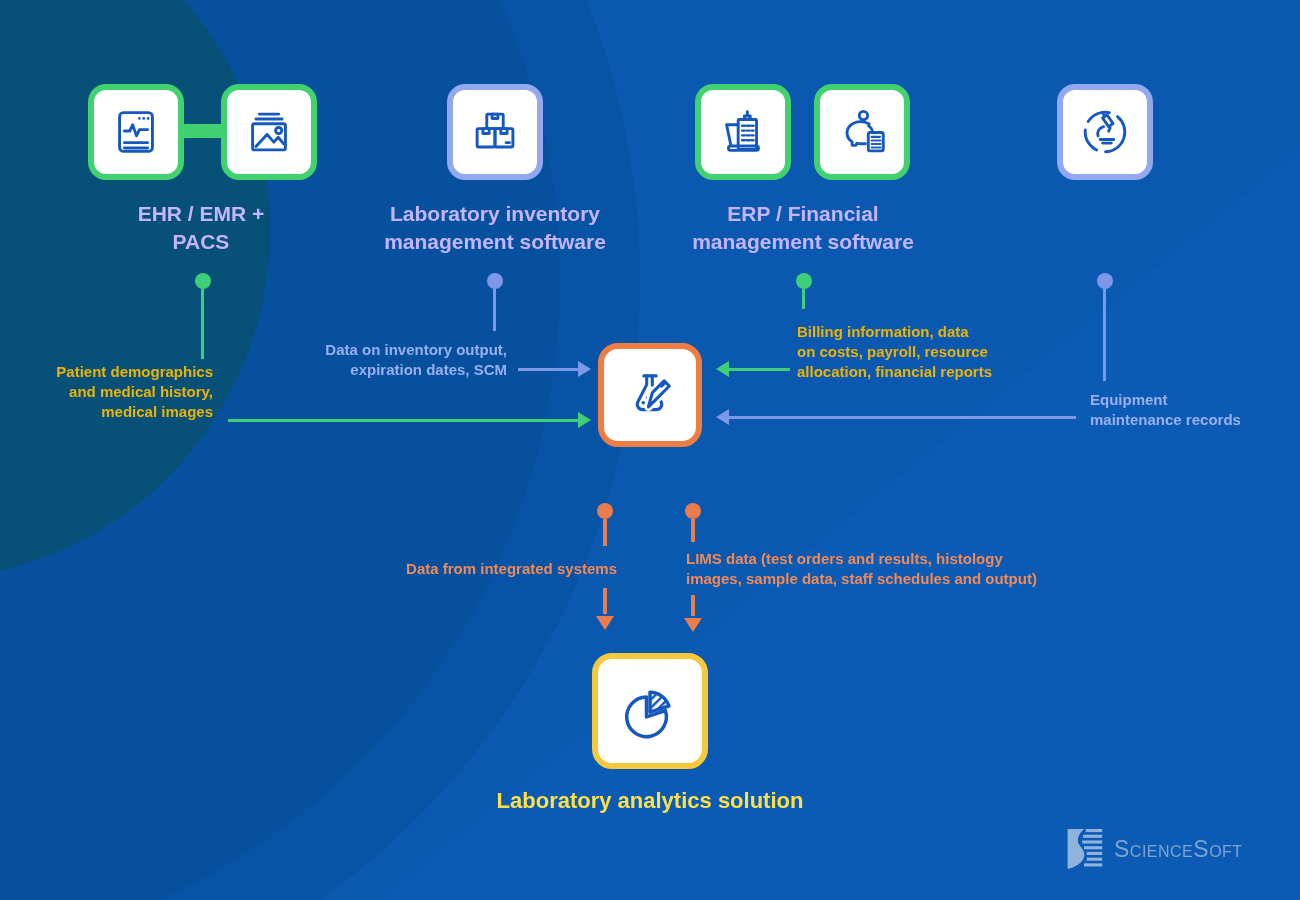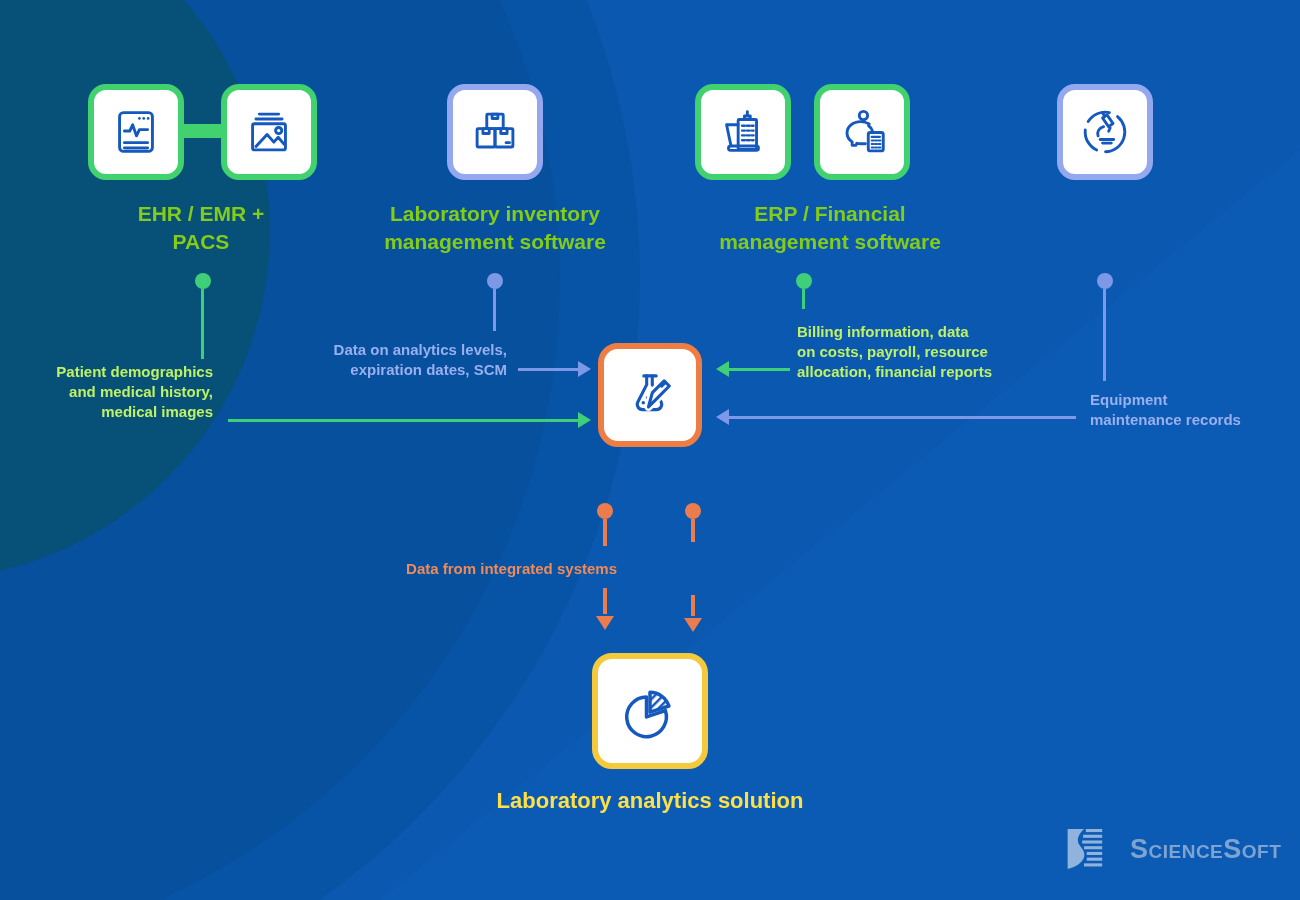--- a/index.html
+++ b/index.html
@@ -17,45 +17,45 @@
   
   .tile{position:absolute;width:96px;height:96px;box-sizing:border-box;border:6px solid;
     border-radius:18px;background:#fff;display:flex;align-items:center;justify-content:center;z-index:3;}
   .tile svg{stroke:#1659be;fill:none;stroke-width:3;stroke-linecap:round;stroke-linejoin:round;}
   .b-green{border-color:#41d26f;}
   .b-peri{border-color:#94a8f0;}
   .b-orange{border-color:#ee7d44;}
   .b-yellow{border-color:#f5c93c;}
   .pair-bar{position:absolute;left:178px;top:124px;width:48px;height:14px;background:#41d26f;z-index:2;}
   
-  .node-label{position:absolute;color:#84cc16;font-weight:bold;font-size:21px;line-height:28px;
+  .node-label{position:absolute;color:#c4b5fd;font-weight:bold;font-size:21px;line-height:28px;
     text-align:center;white-space:pre-line;z-index:3;}
   .flow-label{position:absolute;font-size:15px;font-weight:bold;line-height:20px;
     white-space:pre-line;z-index:3;}
-  .t-green{color:#bef264;} .t-peri{color:#99afee;} .t-orange{color:#f08a58;}
+  .t-green{color:#eab308;} .t-peri{color:#99afee;} .t-orange{color:#f08a58;}
   .t-yellow{color:#f5c93c;}
   .ta-r{text-align:right;} .ta-l{text-align:left;}
   
   .dot{position:absolute;width:16px;height:16px;border-radius:50%;z-index:3;}
   .stem{position:absolute;width:3px;z-index:3;}
   .stem4{position:absolute;width:4px;z-index:3;}
   .hline{position:absolute;height:3px;z-index:3;}
   .c-green{background:#3fcf78;} .c-peri{background:#7d98e6;} .c-orange{background:#ea7c4e;}
   .ah-r{position:absolute;width:0;height:0;border-top:8px solid transparent;
     border-bottom:8px solid transparent;border-left:13px solid;z-index:3;}
   .ah-l{position:absolute;width:0;height:0;border-top:8px solid transparent;
     border-bottom:8px solid transparent;border-right:13px solid;z-index:3;}
   .ah-d{position:absolute;width:0;height:0;border-left:9px solid transparent;
     border-right:9px solid transparent;border-top:14px solid;z-index:3;}
   .ah-r.ac-peri{border-left-color:#7d98e6;}
   .ah-l.ac-peri{border-right-color:#7d98e6;}
   .ah-d.ac-orange{border-top-color:#ea7c4e;border-left-color:transparent;border-right-color:transparent;}
   
   .logo{position:absolute;left:1064px;top:827px;display:flex;align-items:center;z-index:3;}
-  .logo-text{margin-left:26px;font-size:27px;font-weight:bold;letter-spacing:0.5px;
+  .logo-text{margin-left:10px;font-size:23px;font-weight:normal;letter-spacing:0.5px;
     color:#7fa3d0;font-variant:small-caps;}
 </style>
 </head>
 <body>
 
 <div class="canvas">
 
   <div class="bg-shape bg-c1"></div>
   <div class="bg-shape bg-c2"></div>
   <div class="bg-shape bg-teal"></div>
@@ -133,39 +133,39 @@
       <path d="M28.5 24.5 C23.5 26 21.5 30 22.8 34"></path>
       <path d="M35.3 25.8 L33.8 29.2"></path>
       <path d="M25 37.8 H39 M27.5 41.5 H36.5"></path>
     </svg>
   </div>
 
   <div class="node-label" style="left:51px;top:200px;width:300px;">EHR / EMR +
 PACS</div>
   <div class="node-label" style="left:345px;top:200px;width:300px;">Laboratory inventory
 management software</div>
-  <div class="node-label" style="left:680px;top:200px;width:300px;">ERP / Financial
+  <div class="node-label" style="left:653px;top:200px;width:300px;">ERP / Financial
 management software</div>
 
   <div class="dot c-green" style="left:195px;top:273px;"></div>
   <div class="stem c-green" style="left:201px;top:289px;height:70px;"></div>
 
   <div class="dot c-peri" style="left:487px;top:273px;"></div>
   <div class="stem c-peri" style="left:493px;top:289px;height:42px;"></div>
 
   <div class="dot c-green" style="left:796px;top:273px;"></div>
   <div class="stem c-green" style="left:802px;top:289px;height:20px;"></div>
 
   <div class="dot c-peri" style="left:1097px;top:273px;"></div>
   <div class="stem c-peri" style="left:1103px;top:289px;height:92px;"></div>
 
   <div class="flow-label t-green ta-r" style="right:1087px;top:362px;width:260px;">Patient demographics
 and medical history,
 medical images</div>
-  <div class="flow-label t-peri ta-r" style="right:793px;top:340px;width:260px;">Data on analytics levels,
+  <div class="flow-label t-peri ta-r" style="right:793px;top:340px;width:260px;">Data on inventory output,
 expiration dates, SCM</div>
   <div class="flow-label t-green ta-l" style="left:797px;top:322px;width:280px;">Billing information, data
 on costs, payroll, resource
 allocation, financial reports</div>
   <div class="flow-label t-peri ta-l" style="left:1090px;top:390px;width:220px;">Equipment
 maintenance records</div>
 
   <div class="hline c-peri" style="left:518px;top:368px;width:60px;"></div>
   <div class="ah-r ac-peri" style="left:578px;top:361px;"></div>
 
@@ -195,20 +195,22 @@
   <div class="stem4 c-orange" style="left:603px;top:519px;height:27px;"></div>
   <div class="stem4 c-orange" style="left:603px;top:588px;height:26px;"></div>
   <div class="ah-d ac-orange" style="left:596px;top:616px;"></div>
 
   <div class="dot c-orange" style="left:685px;top:503px;"></div>
   <div class="stem4 c-orange" style="left:691px;top:519px;height:23px;"></div>
   <div class="stem4 c-orange" style="left:691px;top:595px;height:21px;"></div>
   <div class="ah-d ac-orange" style="left:684px;top:618px;"></div>
 
   <div class="flow-label t-orange ta-r" style="right:683px;top:559px;width:300px;">Data from integrated systems</div>
+  <div class="flow-label t-orange ta-l" style="left:686px;top:549px;width:380px;">LIMS data (test orders and results, histology
+images, sample data, staff schedules and output)</div>
 
   <div class="tile b-yellow" style="left:592px;top:653px;width:116px;height:116px;border-radius:20px;">
     <svg viewBox="0 0 60 60" width="70" height="70">
       <defs>
         <pattern id="hatch" width="5" height="5" patternUnits="userSpaceOnUse" patternTransform="rotate(45)">
           <line x1="1" y1="0" x2="1" y2="5" stroke="#1659be" stroke-width="2.2"></line>
         </pattern>
       </defs>
       <path d="M27 18 A17 17 0 1 0 43.2 29.7 L27 35 Z"></path>
       <path d="M30 31 L30 14 A17 17 0 0 1 46.2 25.7 Z" fill="url(#hatch)"></path>

